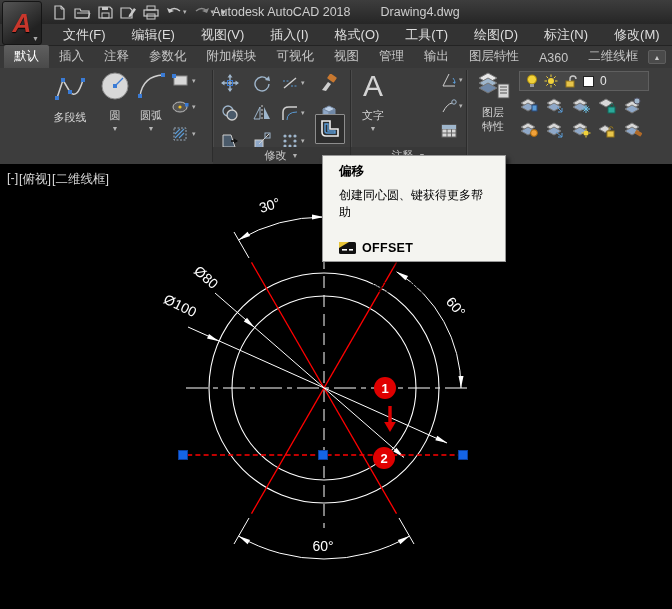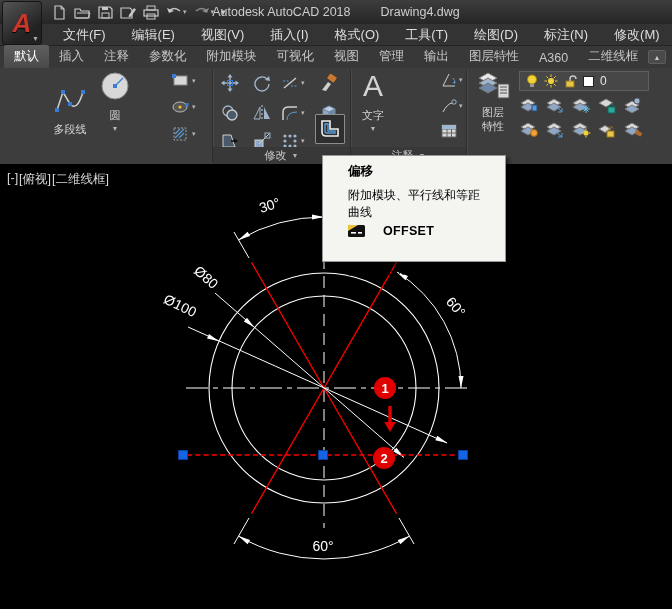--- a/index.html
+++ b/index.html
@@ -55,24 +55,24 @@
   .layer-combo .lval{color:#e6e6e6;font-size:12px;}
   .swatch{width:11px;height:11px;background:#fff;border:1px solid #222;}
 
   
   .canvas{position:absolute;left:0;top:164px;width:672px;height:445px;background:#000;}
   .vp-controls{position:absolute;left:7px;top:7px;color:#d9d9d9;font-size:12.5px;display:flex;}
   .vp-controls span{margin-right:1px;}
 
   
   .tooltip{position:absolute;left:322px;top:155px;width:184px;height:107px;background:#f4f4f0;
-    border:1px solid #979797;box-shadow:3px 3px 4px rgba(0,0,0,.5);padding:7px 25px;z-index:20;color:#000;}
+    border:1px solid #979797;box-shadow:3px 3px 4px rgba(0,0,0,.5);padding:7px 16px;z-index:20;color:#000;}
   .tooltip .tt-title{font-size:12.5px;font-weight:bold;}
   .tooltip .tt-desc{font-size:12px;margin-top:7px;}
-  .tooltip .tt-cmd{display:flex;align-items:center;gap:18px;margin-top:3px;}
+  .tooltip .tt-cmd{display:flex;align-items:center;gap:6px;margin-top:20px;}
   .tooltip .tt-cmd .cmdname{font-size:12.5px;font-weight:bold;letter-spacing:.3px;}
   .tooltip .tt-foot{font-size:12px;margin-top:24px;}
 </style>
 </head>
 <body>
 
 <div class="screen">
 
   <div class="titlebar">
     <div class="app-logo">
@@ -161,37 +161,46 @@
     <span class="rtab">输出</span>
     <span class="rtab">图层特性</span>
     <span class="rtab">A360</span>
     <span class="rtab">二维线框</span>
     <span class="tab-collapse">▲</span>
   </div>
 
   <div class="ribbon">
 
     <div class="panel" style="left:0;width:212px;">
-      <div class="bigbtn" style="left:44px;top:16px;width:52px;">
+      <div class="bigbtn" style="left:44px;top:4px;width:52px;">
         <svg width="34" height="32">
           <path d="M4,26 L10,8 L17,20 Q24,28 30,8" fill="none" stroke="#cfcfcf" stroke-width="1.5"></path>
           <rect x="2" y="24" width="4" height="4" fill="#3a7bd5"></rect>
           <rect x="8" y="6" width="4" height="4" fill="#3a7bd5"></rect>
           <rect x="15" y="18" width="4" height="4" fill="#3a7bd5"></rect>
           <rect x="28" y="6" width="4" height="4" fill="#3a7bd5"></rect>
         </svg>
         <span class="blabel">多段线</span>
       </div>
       <div class="bigbtn" style="left:98px;top:2px;width:34px;">
         <svg width="32" height="32">
           <circle cx="16" cy="16" r="13" fill="#d8d8d8" stroke="#8a8a8a"></circle>
           <line x1="16" y1="16" x2="24" y2="8" stroke="#3a7bd5" stroke-width="1.3"></line>
           <rect x="14" y="14" width="4" height="4" fill="#3a7bd5"></rect>
         </svg>
         <span class="blabel">圆</span>
+        <span class="bdd">▼</span>
+      </div>
+      <div class="bigbtn" style="left:134px;top:2px;width:34px;">
+        <svg width="32" height="32">
+          <path d="M5,26 Q8,6 28,5" fill="none" stroke="#cfcfcf" stroke-width="1.5"></path>
+          <rect x="3" y="24" width="4" height="4" fill="#3a7bd5"></rect>
+          <rect x="26" y="3" width="4" height="4" fill="#3a7bd5"></rect>
+        </svg>
+        <span class="blabel">圆弧</span>
         <span class="bdd">▼</span>
       </div>
       <div class="smallbtn" style="left:172px;top:6px;">
         <svg width="18" height="14">
             <rect x="2" y="2" width="13" height="9" fill="#d8d8d8" stroke="#8a8a8a"></rect>
             <rect x="0" y="0" width="4" height="4" fill="#3a7bd5"></rect>
           </svg>
         <span class="dd">▾</span>
       </div>
       <div class="smallbtn" style="left:172px;top:32px;">
@@ -524,21 +533,21 @@
       <text x="385" y="229" fill="#ffffff" font-size="13" font-weight="bold" text-anchor="middle">1</text>
       <rect x="388.3" y="242" width="3.4" height="17" fill="#e00000"></rect>
       <polygon points="390,268 384.2,258 395.8,258" fill="#e00000"></polygon>
       <circle cx="384" cy="294" r="11" fill="#e00000"></circle>
       <text x="384" y="299" fill="#ffffff" font-size="13" font-weight="bold" text-anchor="middle">2</text>
     </svg>
   </div>
 
   <div class="tooltip">
     <div class="tt-title">偏移</div>
-    <div class="tt-desc">附加模块、平行线和等距曲线</div>
+    <div class="tt-desc">创建同心圆、键获得更多帮助</div>
     <div class="tt-cmd">
       <svg width="17" height="14">
         <rect x="0" y="1" width="17" height="12" rx="1.5" fill="#111"></rect>
         <polygon points="0,1 10,1 0,7" fill="#e8c53a"></polygon>
         <rect x="3" y="8" width="5" height="1.6" fill="#fff"></rect>
         <rect x="10" y="8" width="4" height="1.6" fill="#fff"></rect>
       </svg>
       <span class="cmdname">OFFSET</span>
     </div>
     <div class="tt-foot">按 F1 键获得更多帮助</div>

